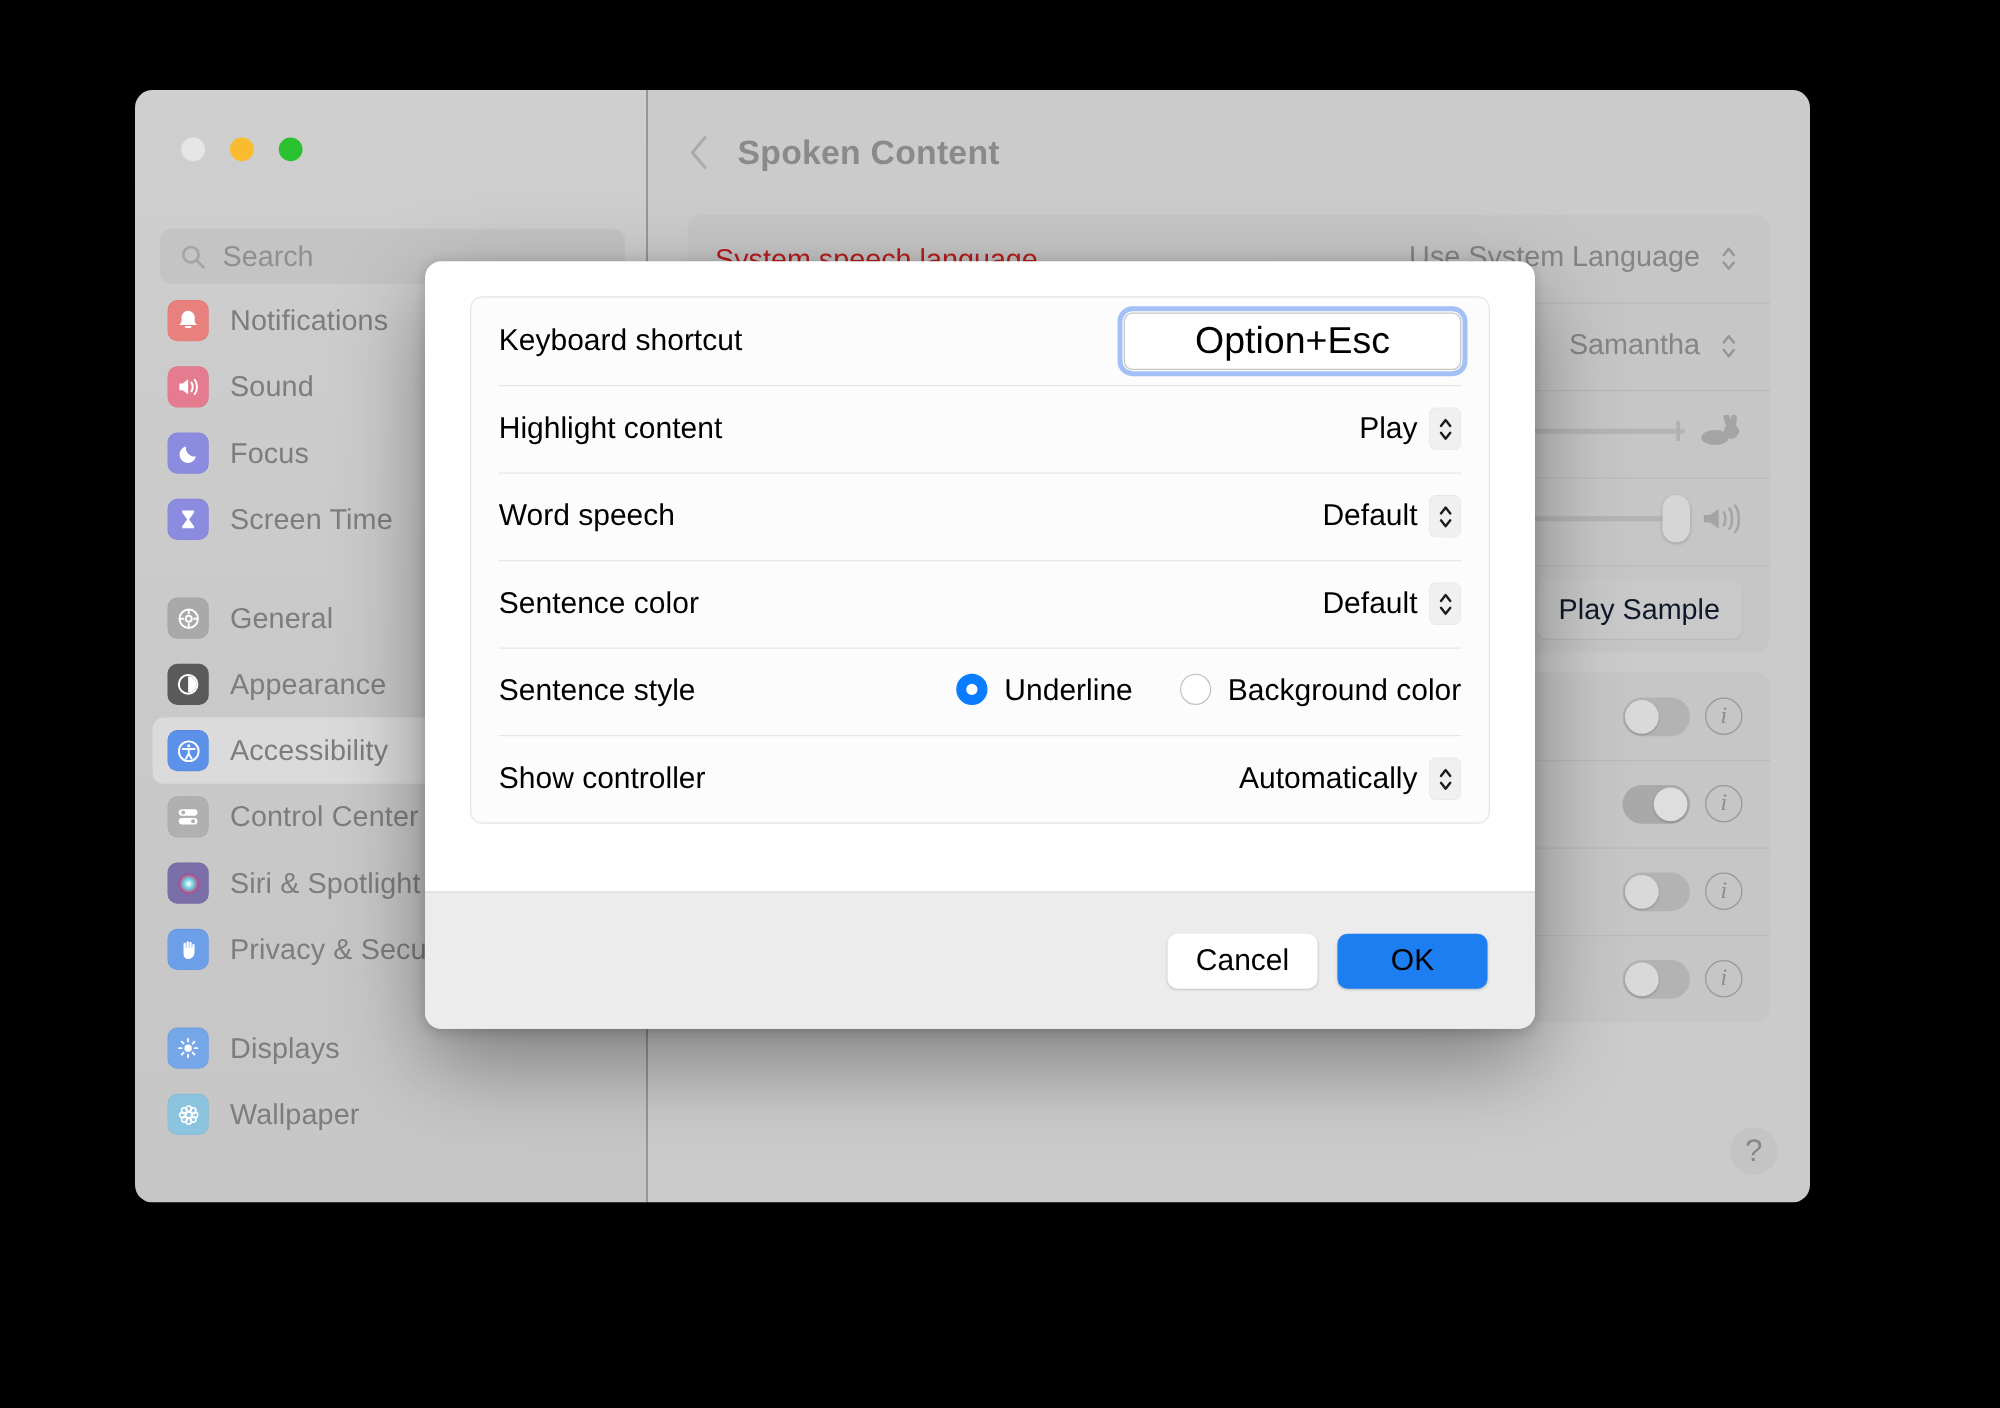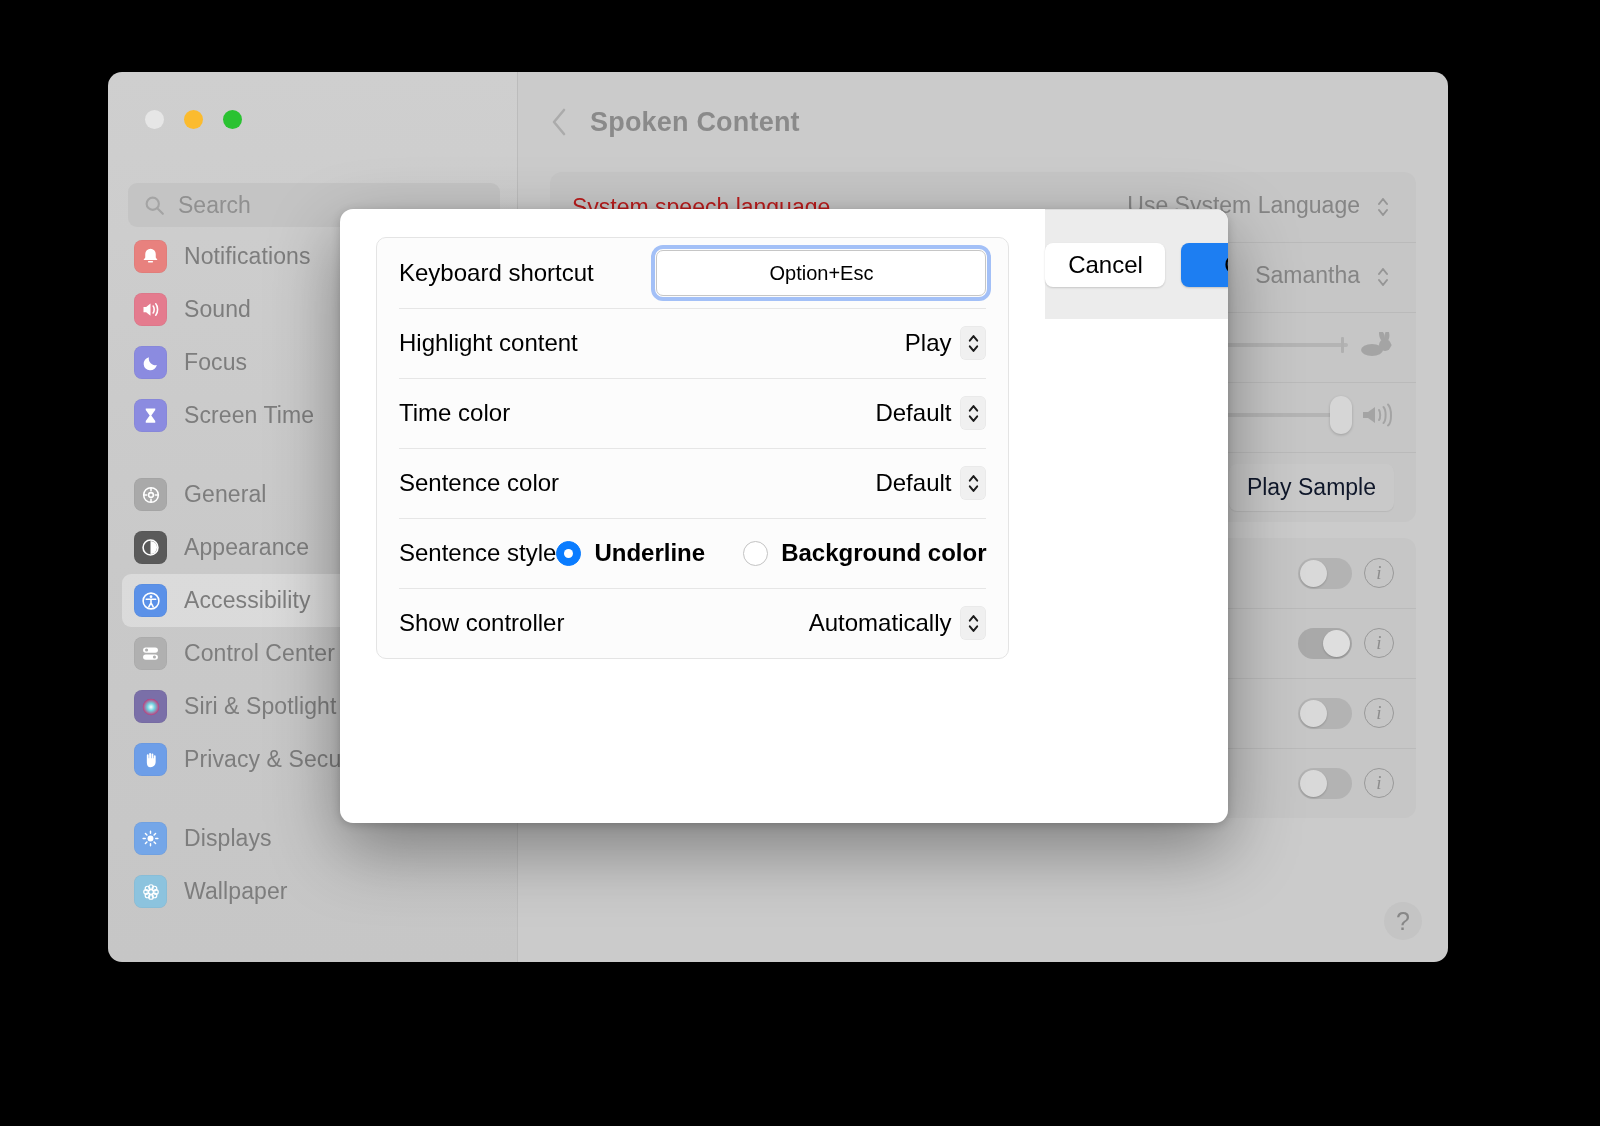--- a/index.html
+++ b/index.html
@@ -158,21 +158,21 @@
   }
 
   
   .sheet {
     position: absolute;
     left: 340px; top: 209px;
     width: 888px; height: 614px;
     background: #fff;
     border-radius: 13px;
     box-shadow: 0 26px 70px rgba(0,0,0,.38), 0 2px 10px rgba(0,0,0,.18);
-    display: flex; flex-direction: row;
+    display: flex; flex-direction: column;
     overflow: hidden;
     z-index: 40;
   }
   .sheet-body { flex: 1; padding: 28px 36px 0 36px; }
   .sheet-card {
     border: 1px solid #e4e4e4;
     border-radius: 10px;
     background: #fcfcfc;
     overflow: hidden;
   }
@@ -189,31 +189,31 @@
   .s-label { font-size: 24px; color: #000; flex: 1; white-space: nowrap; }
   .s-right { display: flex; align-items: center; gap: 9px; }
   .s-value { font-size: 24px; color: #000; }
   .s-stepper {
     width: 26px; height: 34px; border-radius: 6px;
     background: #f0f0f0;
     display: flex; align-items: center; justify-content: center;
     box-shadow: inset 0 0 0 .5px rgba(0,0,0,.05);
   }
   .shortcut-field {
-    width: 330px; height: 46px;
+    width: 270px; height: 46px;
     border-radius: 7px;
     background: #fff;
     border: 1px solid #c6c6c6;
     display: flex; align-items: center; justify-content: center;
-    font-size: 20px; color: #000;
+    font-size: 30px; color: #000;
     outline: 4px solid #a3c0f7;
     outline-offset: 1px;
   }
   .radio-group { display: flex; align-items: center; gap: 38px; }
-  .radio-opt { display: flex; align-items: center; gap: 13px; font-weight: bold; }
+  .radio-opt { display: flex; align-items: flex-start; gap: 13px; }
   .radio {
     width: 25px; height: 25px; border-radius: 50%;
     border: 1px solid #c3c3c3; background: #fff;
     display: flex; align-items: center; justify-content: center;
     flex: 0 0 auto;
   }
   .radio.checked { background: #0a7cff; border-color: #0a7cff; }
   .radio.checked::after {
     content: ""; width: 9px; height: 9px; border-radius: 50%; background: #fff;
   }
@@ -533,21 +533,21 @@
             <span class="s-stepper">
               <svg viewBox="0 0 14 22" width="13" height="21" fill="none" stroke="#1c1c1c" stroke-width="2.1" stroke-linecap="round" stroke-linejoin="round">
                   <polyline points="3,8 7,3 11,8"></polyline>
                   <polyline points="3,14 7,19 11,14"></polyline>
                 </svg>
             </span>
           </span>
         </div>
 
         <div class="s-row">
-          <span class="s-label">Time color</span>
+          <span class="s-label">Word speech</span>
           <span class="s-right">
             <span class="s-value">Default</span>
             <span class="s-stepper">
               <svg viewBox="0 0 14 22" width="13" height="21" fill="none" stroke="#1c1c1c" stroke-width="2.1" stroke-linecap="round" stroke-linejoin="round">
                   <polyline points="3,8 7,3 11,8"></polyline>
                   <polyline points="3,14 7,19 11,14"></polyline>
                 </svg>
             </span>
           </span>
         </div>

